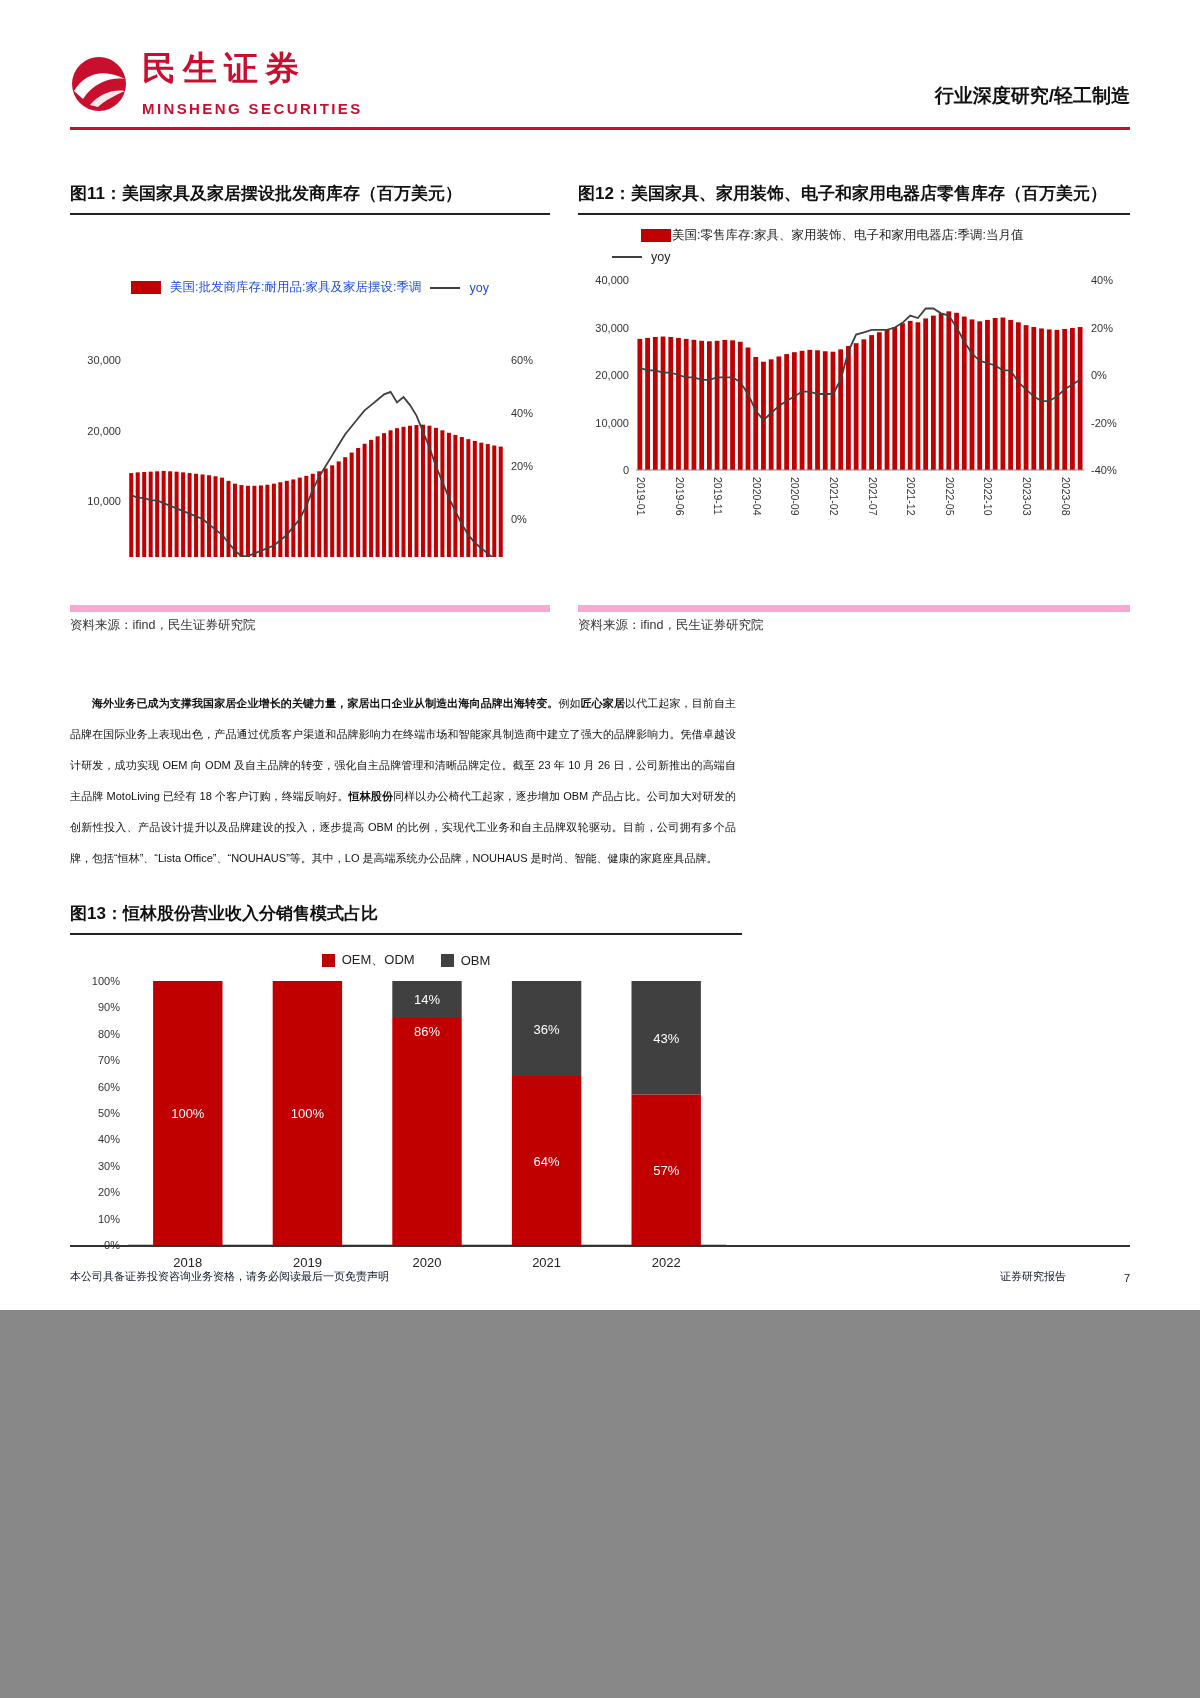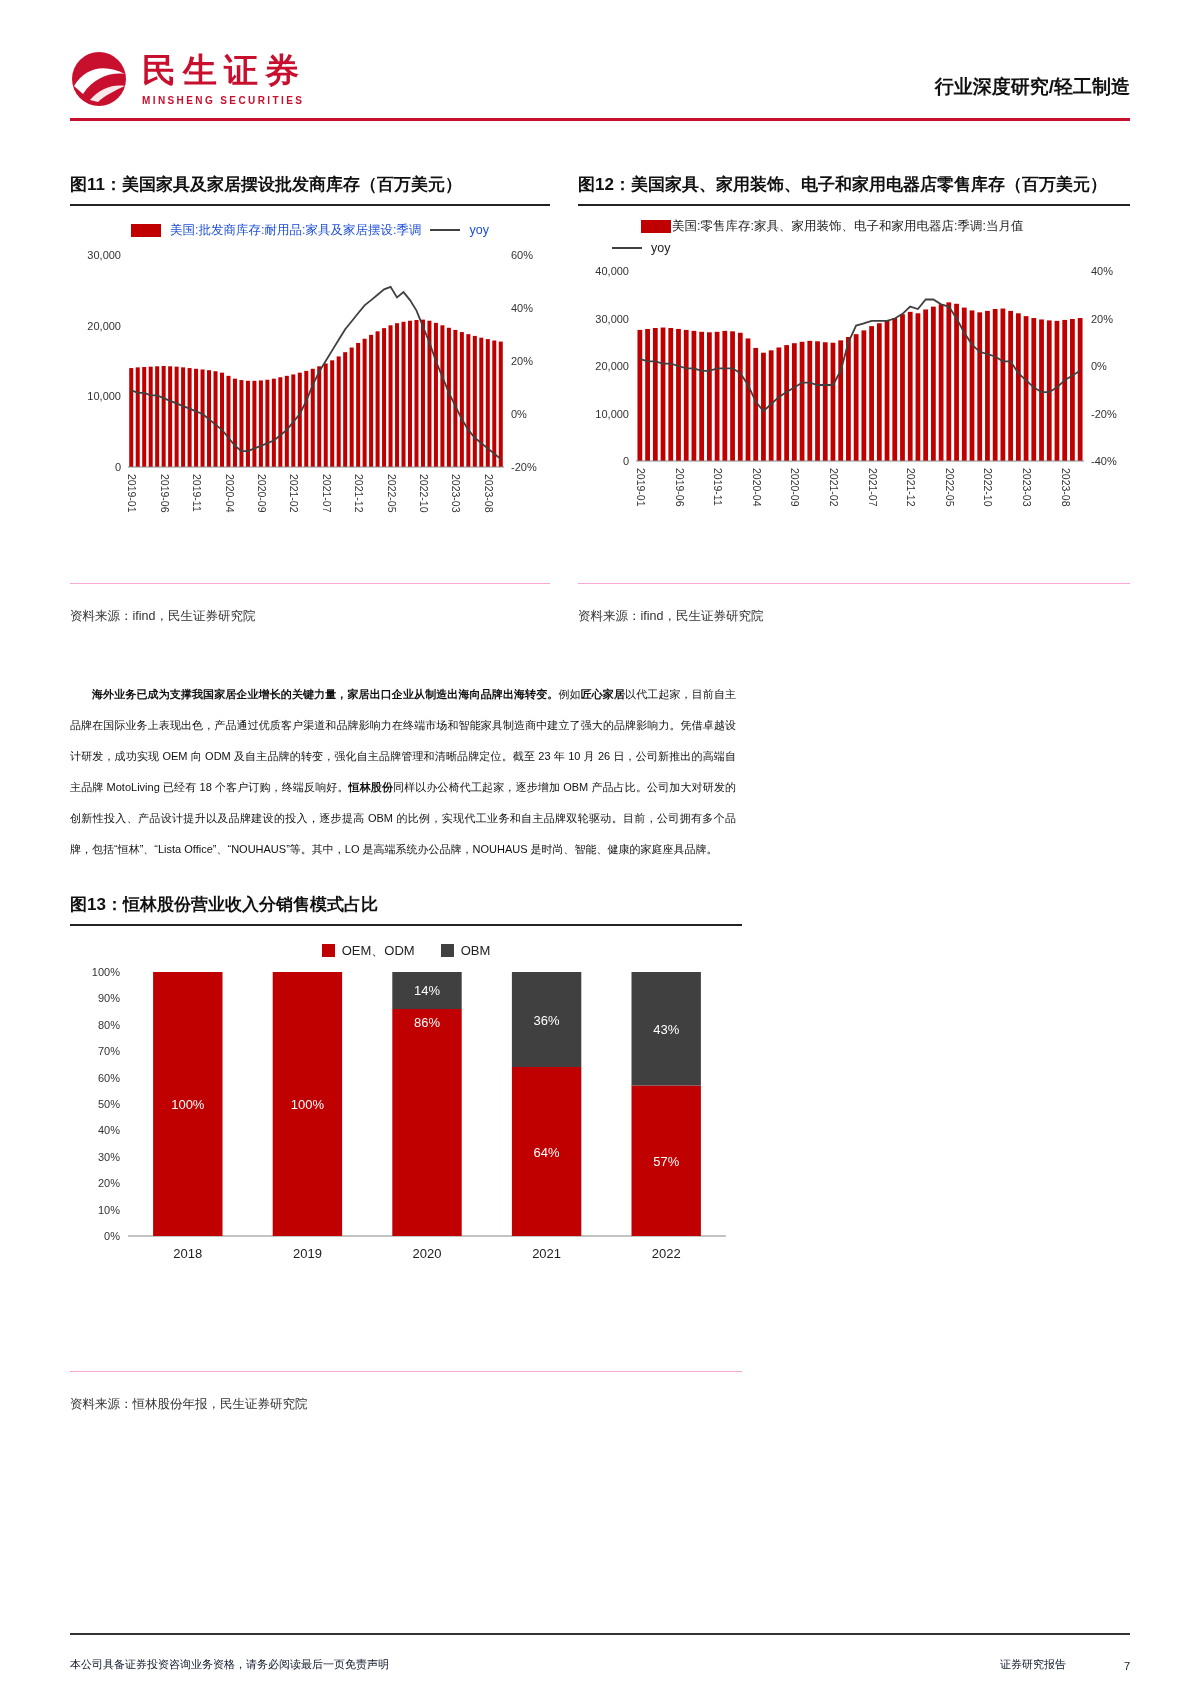--- a/index.html
+++ b/index.html
@@ -1,48 +1,48 @@
 <!DOCTYPE html>
 <html><head>
 <meta charset="utf-8">
 <style>
   * { box-sizing: border-box; margin: 0; padding: 0; }
   body { background:#888; margin:0; font-family:"Liberation Sans","DejaVu Sans",sans-serif; }
   .page {
     position: relative;
-    width: 1200px; height: 1698px;
+    width: 1200px; height: 1310px;
     margin: 0 auto;
     background: #fff;
     color: #111;
     padding: 0 70px;
     overflow: hidden;
   }
   
   .header { display:flex; justify-content:space-between; align-items:flex-end; padding-top:50px; }
   .brand { display:flex; align-items:center; gap:14px; }
   .brand-text { display:flex; flex-direction:column; }
   .brand-cn { font-size:34px; font-weight:bold; color:#C8102E; letter-spacing:7px; line-height:1.1; }
-  .brand-en { font-size:10px; color:#C8102E; letter-spacing:2.4px; margin-top:5px; font-weight:bold; }
+  .brand-en { font-size:15px; color:#C8102E; letter-spacing:2.4px; margin-top:13px; font-weight:bold; }
   .doc-type { font-size:19px; font-weight:bold; color:#111; padding-bottom:8px; }
   .red-rule { height:3px; background:#C8102E; margin-top:10px; }
 
   
   .figs-row { display:flex; justify-content:space-between; margin-top:52px; }
   .fig { display:flex; flex-direction:column; height:452px; }
-  .fig-w1 { width:480px; }
+  .fig-w1 { width:480px;gap:48px; }
   .fig-w2 { width:552px; }
   .fig-title { font-size:17px; font-weight:bold; line-height:1.45; padding-bottom:6px; border-bottom:2px solid #222; color:#111; }
   .legend-row { display:flex; align-items:center; justify-content:center; gap:9px; margin-top:16px; font-size:12.5px; color:#1d4ed8; }
   .legend-col { margin-top:12px; font-size:12.5px; color:#222; padding-left:34px; }
   .legend-line-item { display:flex; align-items:center; gap:9px; margin-top:6px; }
   .legend-bar-item { display:flex; align-items:flex-start; gap:1px;padding-left:29px; }
   .sw-bar { width:30px; height:13px; background:#C00000; flex:none; display:inline-block; }
   .sw-line { width:30px; height:2px; background:#404040; flex:none; display:inline-block; }
   .fig svg { margin-top:6px; }
-  .fig-source { margin-top:auto; border-top:1px solid #f9a8d4; padding-top:24px; font-size:12.5px; color:#333; }
+  .fig-source { margin-top:auto; border-top:7px solid #f9a8d4; padding-top:5px; font-size:12.5px; color:#333; }
 
   
   .para { width:666px; margin-top:54px; font-size:11px; line-height:31px; text-align:justify; text-indent:2em; color:#111; }
 
   
   .fig13 { width:672px; margin-top:28px; display:flex; flex-direction:column; height:520px; }
   .legend13 { display:flex; justify-content:center; align-items:center; gap:26px; margin-top:16px; font-size:13px; color:#222; }
   .legend13 .item { display:flex; align-items:center; gap:7px; }
   .sq { width:13px; height:13px; display:inline-block; }
 

